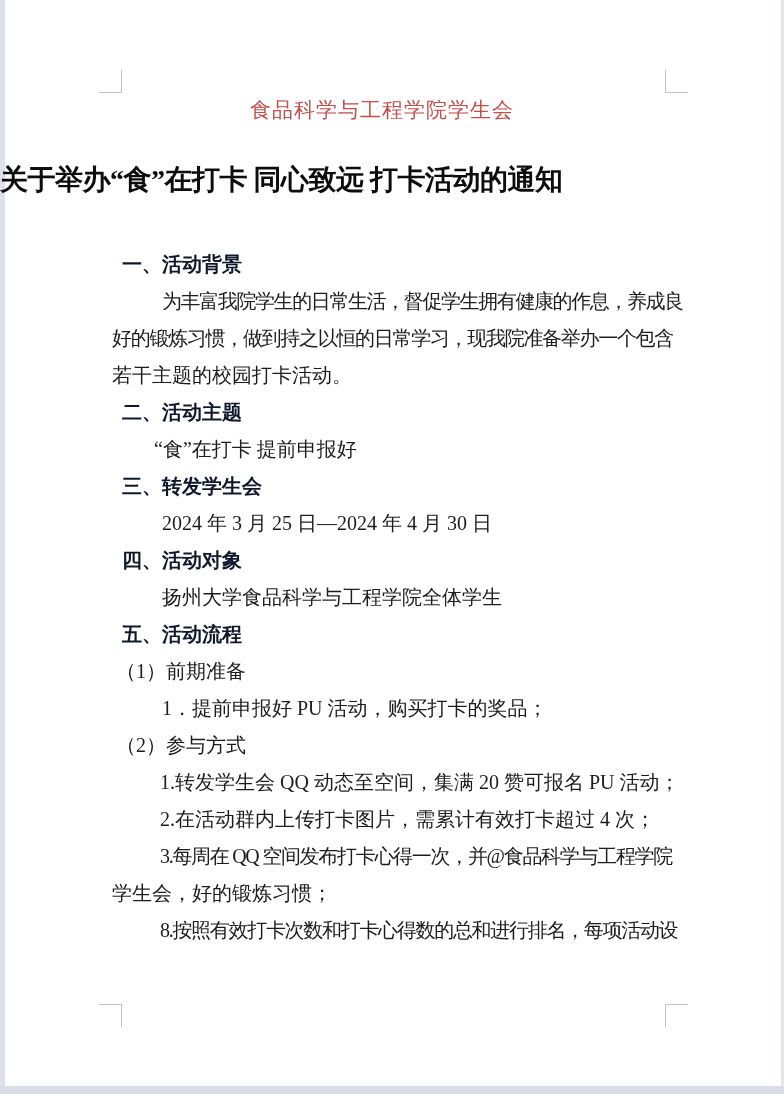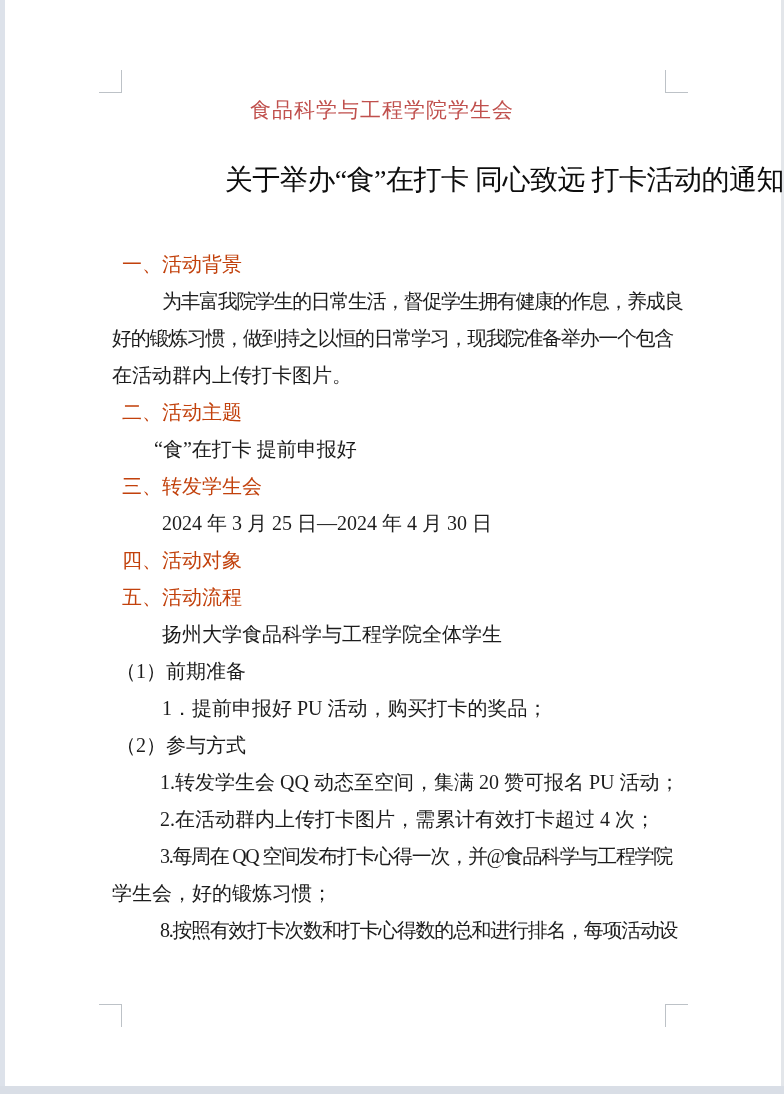--- a/index.html
+++ b/index.html
@@ -17,26 +17,26 @@
   .mark.tl{left:99px;top:70px;border-right-width:1px;border-bottom-width:1px}
   .mark.tr{left:665px;top:70px;border-left-width:1px;border-bottom-width:1px}
   .mark.bl{left:99px;top:1004px;border-right-width:1px;border-top-width:1px}
   .mark.br{left:665px;top:1004px;border-left-width:1px;border-top-width:1px}
   
   .doc-header{
     position:absolute;top:94px;left:0;width:764px;text-align:center;
     font-size:21px;line-height:32px;letter-spacing:1px;
   }
   .doc-title{
-    position:absolute;top:156px;left:0;width:784px;text-align:right;
-    font-size:28px;font-weight:normal;line-height:48px;letter-spacing:-0.5px;color:#0d0d0d;
+    position:absolute;top:156px;left:0;width:784px;text-align:left;
+    font-size:28px;font-weight:bold;line-height:48px;letter-spacing:-0.5px;color:#0d0d0d;
   }
   .doc-body{position:absolute;left:112px;top:246px;width:580px}
   .line{height:37px;line-height:37px;font-size:20px;white-space:nowrap}
-  .h{font-weight:normal;padding-left:10px;color:#c2410c}
+  .h{font-weight:bold;padding-left:10px;color:#0f172a}
   .t0{padding-left:0}
   .t0f{padding-left:0;letter-spacing:-1.3px}
   .t2{padding-left:50px}
   .t2f{padding-left:50px;letter-spacing:-1.4px}
   .sub{padding-left:4px}
   .q{padding-left:42px}
   .n{padding-left:48px}
   .nf{padding-left:48px;letter-spacing:-1.3px}
 </style>
 </head>
@@ -52,28 +52,28 @@
 <div class="mark br"></div>
 
 <div class="doc-header" style="color: rgb(192, 80, 77);">食品科学与工程学院学生会</div>
 
 <div class="doc-title">关于举办“食”在打卡 同心致远 打卡活动的通知</div>
 
 <div class="doc-body">
     <div class="line h">一、活动背景</div>
     <div class="line t2f">为丰富我院学生的日常生活，督促学生拥有健康的作息，养成良</div>
     <div class="line t0f">好的锻炼习惯，做到持之以恒的日常学习，现我院准备举办一个包含</div>
-    <div class="line t0">在活动群内上传打卡图片。</div>
+    <div class="line t0">若干主题的校园打卡活动。</div>
     <div class="line h">二、活动主题</div>
     <div class="line q">“食”在打卡 提前申报好</div>
     <div class="line h">三、转发学生会</div>
     <div class="line t2">2024 年 3 月 25 日—2024 年 4 月 30 日</div>
     <div class="line h">四、活动对象</div>
+    <div class="line t2">扬州大学食品科学与工程学院全体学生</div>
     <div class="line h">五、活动流程</div>
-    <div class="line t2">扬州大学食品科学与工程学院全体学生</div>
     <div class="line sub">（1）前期准备</div>
     <div class="line t2">1．提前申报好 PU 活动，购买打卡的奖品；</div>
     <div class="line sub">（2）参与方式</div>
     <div class="line n">1.转发学生会 QQ 动态至空间，集满 20 赞可报名 PU 活动；</div>
     <div class="line n">2.在活动群内上传打卡图片，需累计有效打卡超过 4 次；</div>
     <div class="line nf">3.每周在 QQ 空间发布打卡心得一次，并@食品科学与工程学院</div>
     <div class="line t0">学生会，好的锻炼习惯；</div>
     <div class="line nf">8.按照有效打卡次数和打卡心得数的总和进行排名，每项活动设</div>
   </div>
 

